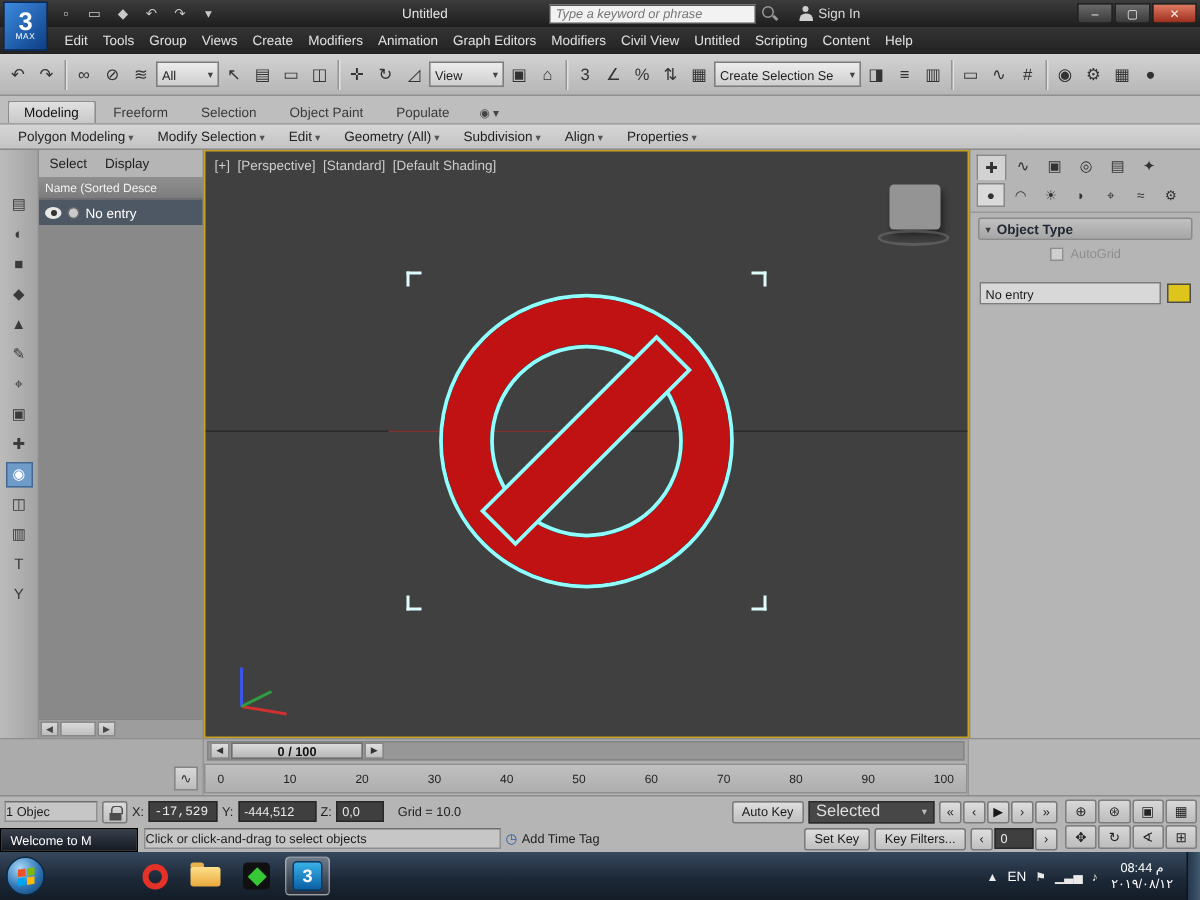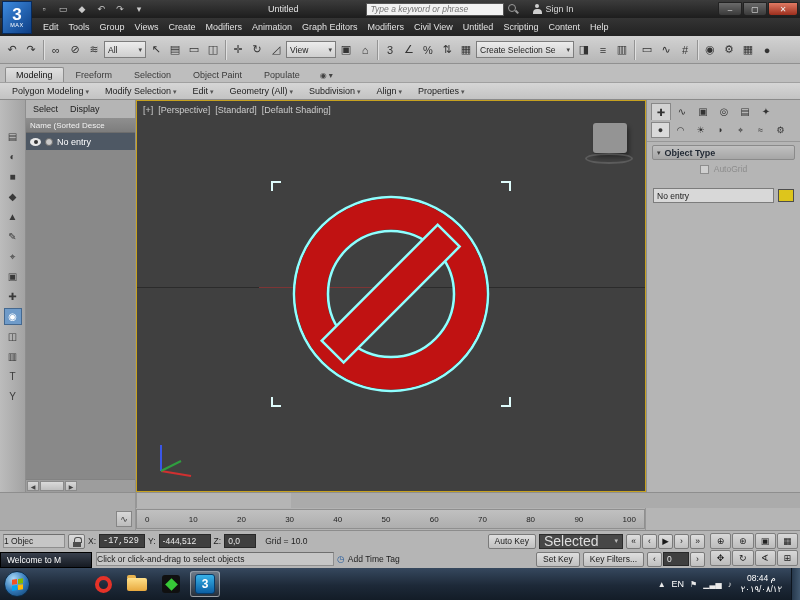--- a/index.html
+++ b/index.html
@@ -118,21 +118,21 @@
   .statusbar{height:38px;background:#b5b5b5;border-top:1px solid #8c8c8c;display:flex;}
   .sb-main{flex:1;display:flex;flex-direction:column;padding:2px 3px 1px;gap:2px;}
   .sb-row{height:16px;display:flex;align-items:center;gap:3px;font-size:8.5px;color:#1e1e1e;}
   .sunken{background:#c6c6c6;border:1px solid #8e8e8e;border-top-color:#6f6f6f;height:14px;display:flex;align-items:center;padding:0 0;color:#1c1c1c;}
   .dfield{background:#3f3f3f;color:#e9e9e9;border:1px solid #282828;height:14px;font-size:8.5px;padding:0 3px;}
   input.dfield{outline:none;}
   .lockbtn{width:17px;height:15px;position:relative;background:linear-gradient(#dcdcdc,#bfbfbf);border:1px solid #7b7b7b;border-radius:2px;flex:none;}
   .lockbtn::before{content:"";position:absolute;left:5px;top:2px;width:6px;height:5px;border:1.5px solid #4e4e4e;border-bottom:none;border-radius:3px 3px 0 0;}
   .lockbtn::after{content:"";position:absolute;left:4px;top:7px;width:8px;height:5px;background:#4e4e4e;}
   .sbtn{background:linear-gradient(#dedede,#c0c0c0);border:1px solid #7a7a7a;border-radius:2px;height:15px;display:flex;align-items:center;justify-content:center;padding:0 6px;font-size:8.5px;color:#181818;white-space:nowrap;}
-  .sdd{height:15px;background:#474747;color:#dedede;border:1px solid #2b2b2b;display:flex;align-items:center;font-size:14px;padding:0 4px;}
+  .sdd{height:15px;background:#474747;color:#dedede;border:1px solid #2b2b2b;display:flex;align-items:center;font-size:11px;padding:0 4px;}
   .sdd::after{content:"▾";font-size:7px;margin-left:auto;padding-left:4px;color:#bbb;}
   .transport{display:flex;gap:1px;}
   .transport .sbtn{padding:0;width:15px;}
   .nav-cluster{width:92px;display:grid;grid-template-columns:repeat(4,1fr);grid-auto-rows:16px;gap:1px;padding:2px;align-content:center;}
   .nav-btn{background:linear-gradient(#d8d8d8,#bcbcbc);border:1px solid #7e7e7e;border-radius:2px;font-size:9px;display:flex;align-items:center;justify-content:center;color:#222;}
   .welcome{position:absolute;left:0;bottom:32px;width:92px;height:16px;background:linear-gradient(#39404d,#151a22);color:#fff;font-size:8.5px;display:flex;align-items:center;padding:0 6px;border:1px solid #000;z-index:20;white-space:nowrap;overflow:hidden;}
 
   
   .taskbar{height:32px;background:linear-gradient(#36485e,#1d2938 55%,#131c27);display:flex;align-items:center;padding:0 0 0 4px;gap:4px;}
   .orb{width:26px;height:26px;border-radius:50%;background:radial-gradient(circle at 35% 28%,#a8d8f8,#2e75b5 55%,#113a63);border:1px solid #0b2944;display:flex;align-items:center;justify-content:center;margin-right:6px;flex:none;}
@@ -377,20 +377,25 @@
             <input class="nc-field" value="No entry" style="">
             <div class="nc-swatch"></div>
           </div>
         </div>
       </div>
     </div>
   </div>
 
   <div class="ts-row">
     <div class="ts-left"></div>
+    <div class="ts-track">
+      <div class="ts-btn">◀</div>
+      <div class="ts-handle">0 / 100</div>
+      <div class="ts-btn">▶</div>
+    </div>
     <div class="ts-right"></div>
   </div>
 
   <div class="trackbar">
     <div class="tb-left">
       <div class="tb-mini">∿</div>
     </div>
     <div class="tb-ruler">
 
     <span class="tick">0</span>

